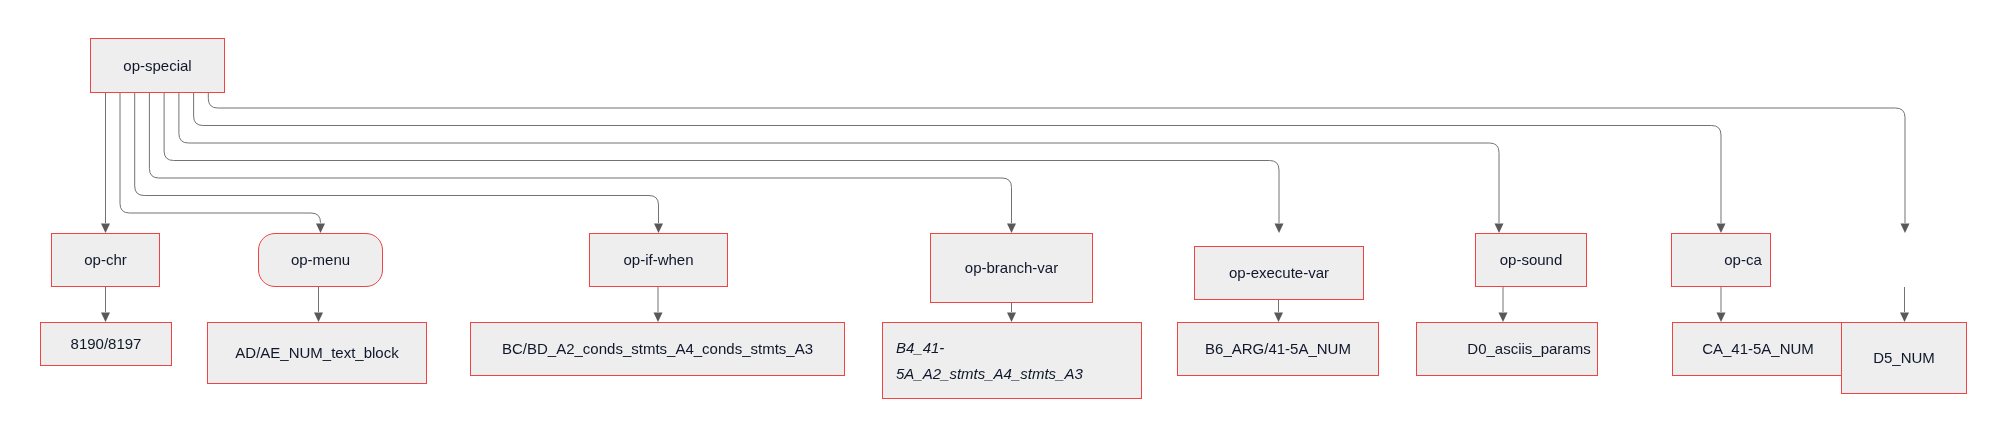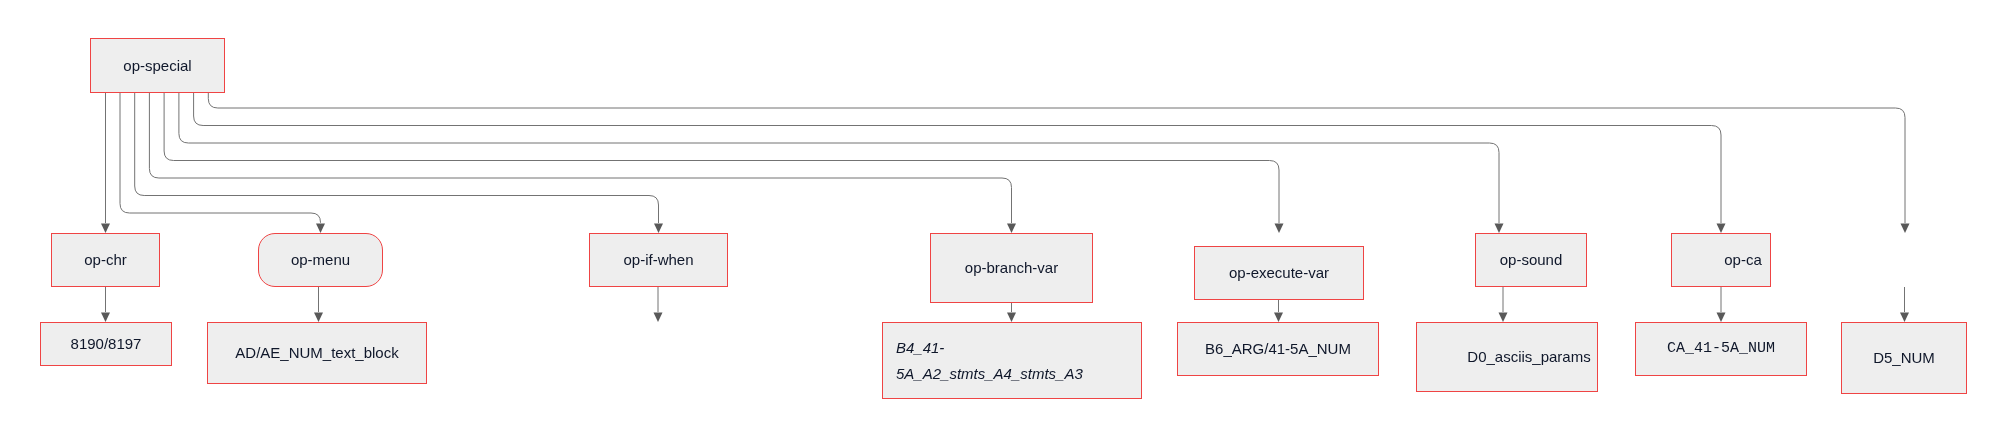--- a/index.html
+++ b/index.html
@@ -121,29 +121,32 @@
   <div class="node" style="left:1671px;top:233px;width:100px;height:54px;padding-left:44px;">
     <span class="lbl">op-ca</span>
   </div>
 
   <div class="node" style="left:40px;top:322px;width:132px;height:44px;">
     <span class="lbl">8190/8197</span>
   </div>
   <div class="node" style="left:207px;top:322px;width:220px;height:62px;">
     <span class="lbl">AD/AE_NUM_text_block</span>
   </div>
+  <div class="node" style="left:470px;top:322px;width:375px;height:54px;">
+    <span class="lbl">BC/BD_A2_conds_stmts_A4_conds_stmts_A3</span>
+  </div>
   <div class="node wrap2" style="left:882px;top:322px;width:260px;height:77px;">
     <span class="lbl">B4_41-5A_A2_stmts_A4_stmts_A3</span>
   </div>
   <div class="node" style="left:1177px;top:322px;width:202px;height:54px;">
     <span class="lbl">B6_ARG/41-5A_NUM</span>
   </div>
-  <div class="node" style="left:1416px;top:322px;width:182px;height:70px;padding-left:44px;">
+  <div class="node" style="left:1416px;top:322px;width:182px;height:54px;padding-left:44px;">
     <span class="lbl">D0_asciis_params</span>
   </div>
-  <div class="node" style="left:1635px;top:322px;width:172px;height:54px;font-family:Liberation Mono, monospace;">
+  <div class="node" style="left:1672px;top:322px;width:172px;height:54px;">
     <span class="lbl">CA_41-5A_NUM</span>
   </div>
   <div class="node" style="left:1841px;top:322px;width:126px;height:72px;">
     <span class="lbl">D5_NUM</span>
   </div>
 
 </div>
 
 </body></html>

